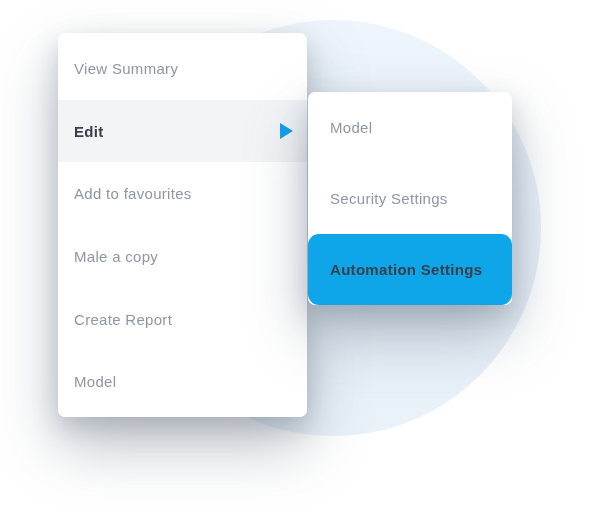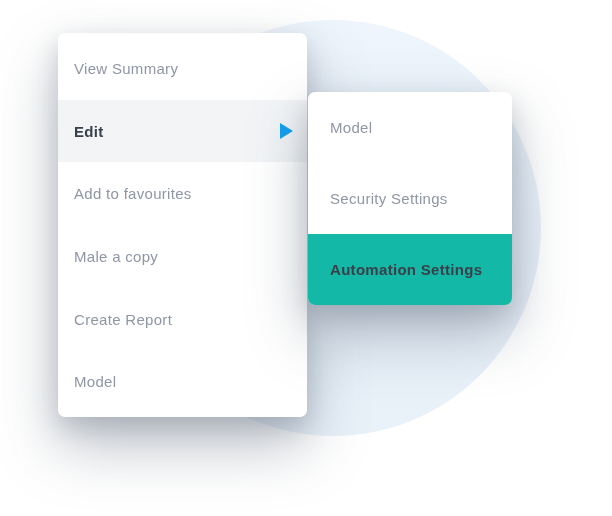--- a/index.html
+++ b/index.html
@@ -64,21 +64,22 @@
   }
   .submenu .menu-item {
     padding-left: 22px;
   }
   .menu-item.highlighted {
     background: #f2f4f6;
     color: #3a404b;
     font-weight: bold;
   }
   .submenu .menu-item.highlighted {
-    background: #14b8a6;
+    background: #0ea5e9;
+    border-radius: 11px;
   }
   .arrow {
     width: 0;
     height: 0;
     border-top: 8px solid transparent;
     border-bottom: 8px solid transparent;
     border-left: 13px solid #0f9ff0;
     margin-right: 2px;
   }
   .label {

